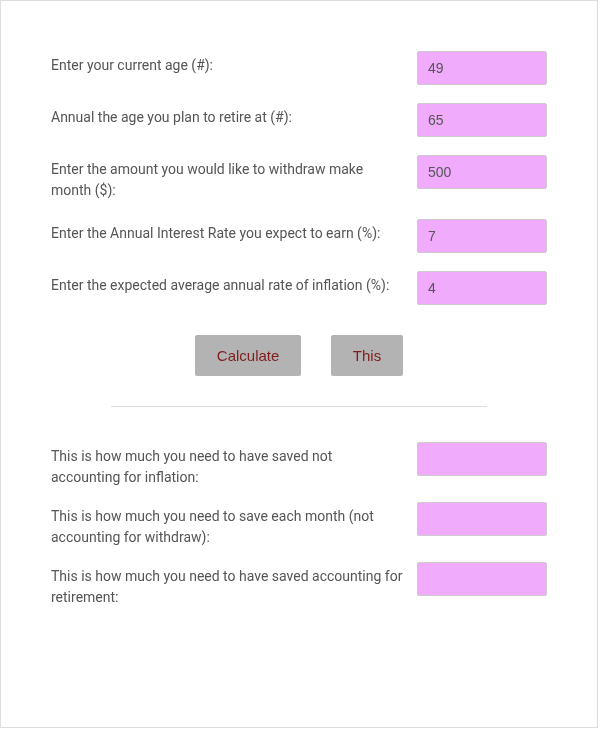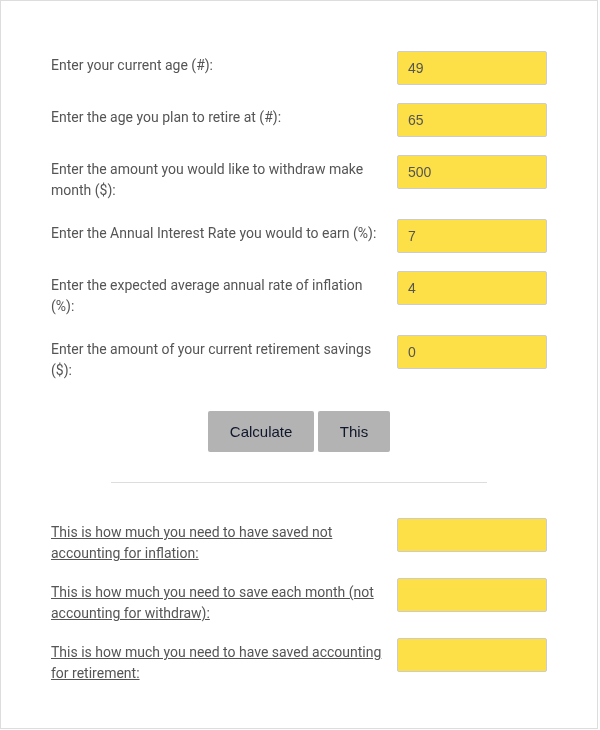--- a/index.html
+++ b/index.html
@@ -29,89 +29,84 @@
       gap: 12px;
     }
     .form-row label {
       flex: 1;
       color: #555;
       font-size: 14px;
       line-height: 1.5;
       padding-top: 4px;
     }
     .form-row input {
-      width: 150px;
+      width: 130px;
       height: 34px;
       padding: 6px 10px;
       border: 1px solid #ccc;
       border-radius: 2px;
       font-size: 14px;
       color: #555;
-      background: #fde047;
+      background: #f0abfc;
     }
     .results .form-row {
       margin-bottom: 14px;
-      text-decoration: underline;
     }
     .buttons {
       text-align: center;
       margin-top: 30px;
       margin-bottom: 30px;
     }
     .buttons button {
       background: #b3b3b3;
       border: none;
-      color: #0f172a;
+      color: #7f1d1d;
       font-size: 15px;
       padding: 12px 22px;
-      margin: 0 0;
+      margin: 0 13px;
       border-radius: 2px;
       cursor: pointer;
     }
     .divider {
       border: none;
       border-top: 1px solid #ddd;
       margin: 20px 60px 35px 60px;
     }
   </style>
 </head>
 <body>
 
 <div class="container">
 
   <div class="form-row">
     <label>Enter your current age (#):</label>
     <input type="text" value="49" style="">
   </div>
 
   <div class="form-row">
-    <label>Enter the age you plan to retire at (#):</label>
+    <label>Annual the age you plan to retire at (#):</label>
     <input type="text" value="65" style="">
   </div>
 
   <div class="form-row">
     <label>Enter the amount you would like to withdraw make month ($):</label>
     <input type="text" value="500" style="">
   </div>
 
   <div class="form-row">
-    <label>Enter the Annual Interest Rate you would to earn (%):</label>
+    <label>Enter the Annual Interest Rate you expect to earn (%):</label>
     <input type="text" value="7" style="">
   </div>
 
 
   <div class="form-row">
     <label>Enter the expected average annual rate of inflation (%):</label>
     <input type="text" value="4" style="">
   </div>
 
-  <div class="form-row">
-    <label>Enter the amount of your current retirement savings ($):</label>
-    <input type="text" value="0" style="">
-  </div>
 
   <div class="buttons">
     <button>Calculate</button>
     <button>This</button>
   </div>
 
   <hr class="divider">
 
   <div class="results">
     <div class="form-row">

